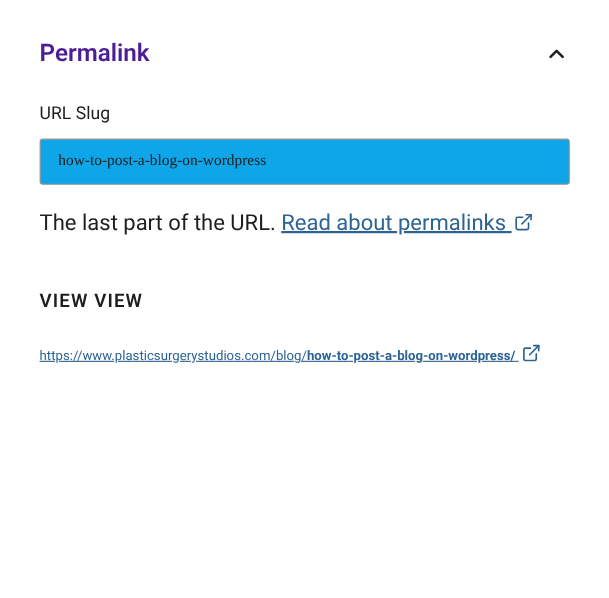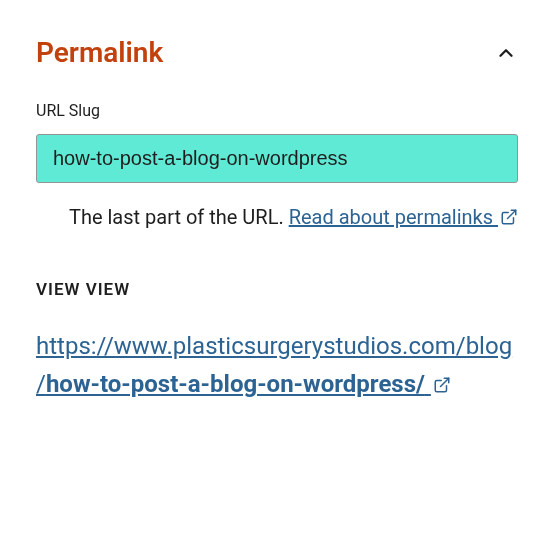--- a/index.html
+++ b/index.html
@@ -15,75 +15,74 @@
       padding: 36px;
       color: #1e1e1e;
     }
     .panel-header {
       display: flex;
       justify-content: space-between;
       align-items: center;
       margin-bottom: 32px;
     }
     .panel-title {
-      font-size: 28px;
+      font-size: 22px;
       font-weight: 600;
-      color: #c2410c;
+      color: #4c1d95;
     }
     .chevron {
       width: 24px;
       height: 24px;
       display: flex;
       align-items: center;
       justify-content: center;
       cursor: pointer;
     }
     .field-label {
       font-size: 16px;
       font-weight: 400;
       color: #1e1e1e;
       margin-bottom: 14px;
     }
     .text-input {
       width: 100%;
       padding: 12px 16px;
-      font-size: 20px;
-      font-family: Liberation Sans, sans-serif;
+      font-size: 14px;
+      font-family: Liberation Serif, serif;
       border: 1px solid #949494;
       border-radius: 3px;
       color: #1e1e1e;
-      background: #5eead4;
+      background: #0ea5e9;
     }
     .help-text {
       font-size: 20px;
       color: #1e1e1e;
       margin-top: 18px;
       line-height: 1.6;
-      text-align: right;
     }
     .link {
       color: #2c6393;
       text-decoration: underline;
       cursor: pointer;
     }
     .external-icon {
       display: inline-block;
       vertical-align: middle;
       margin-left: 2px;
     }
     .section-heading {
       font-size: 17px;
       font-weight: 600;
       letter-spacing: 1px;
       color: #1e1e1e;
       margin-top: 44px;
       margin-bottom: 28px;
     }
     .permalink-url {
-      font-size: 24px;
+      font-size: 12px;
       color: #2c6393;
       text-decoration: underline;
       line-height: 1.6;
       word-break: break-word;
       cursor: pointer;
       display: inline;
       margin-top: 23px;
     }
     .permalink-url .bold {
       font-weight: 700;

